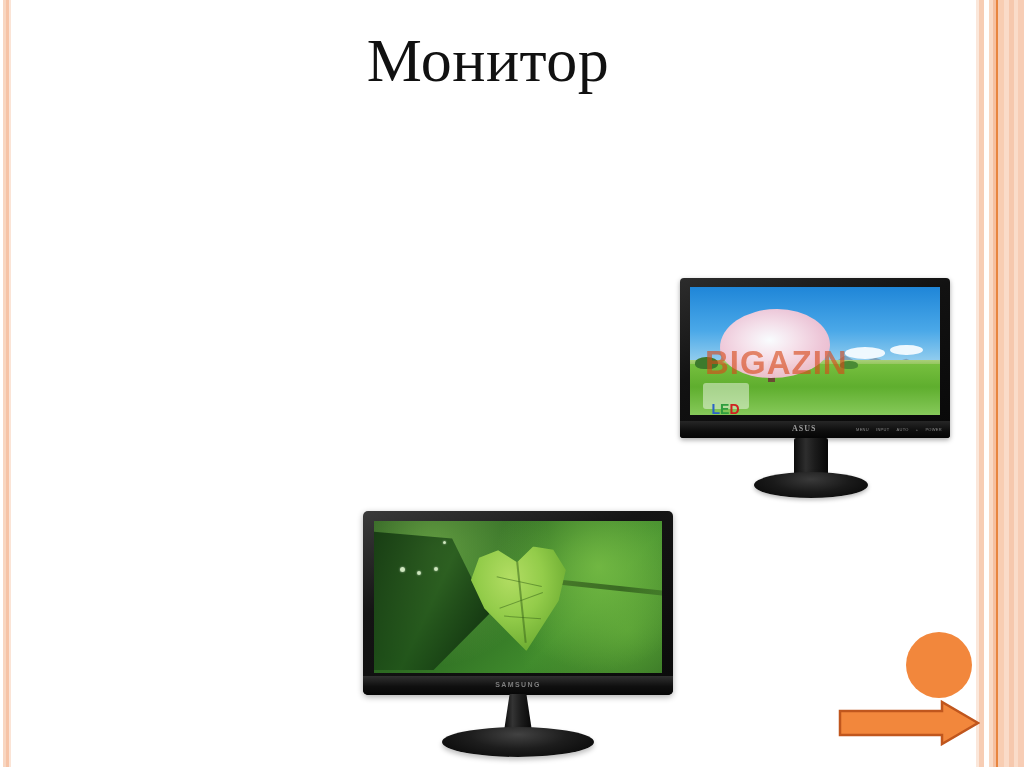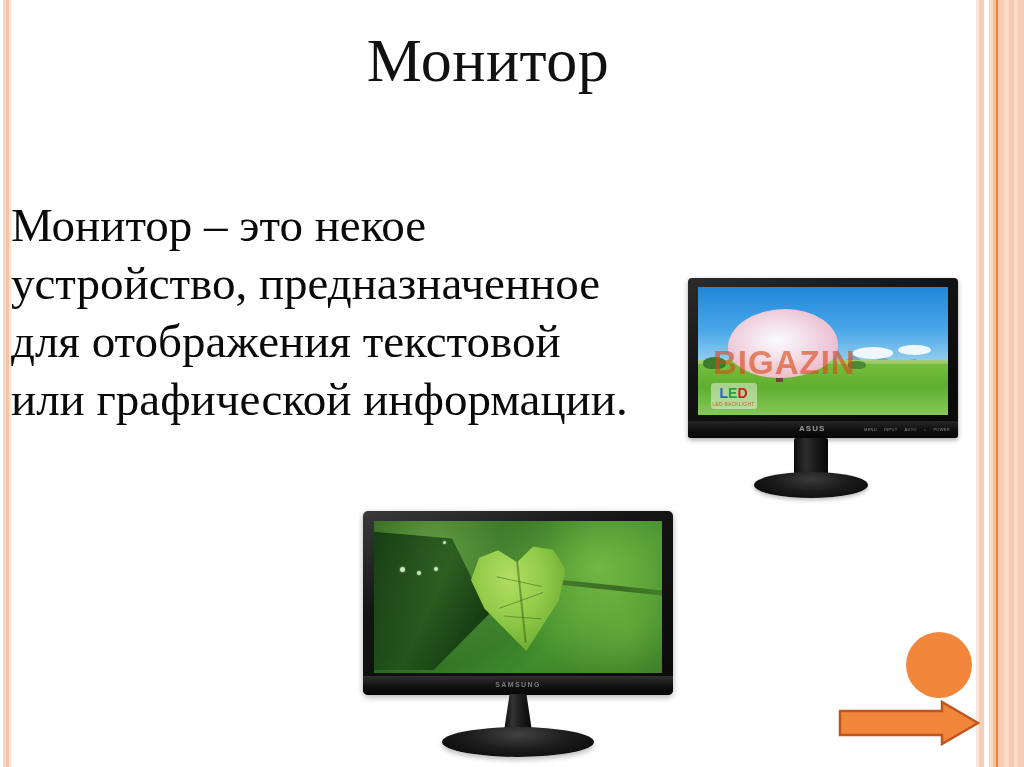--- a/index.html
+++ b/index.html
@@ -67,21 +67,21 @@
   
   #monitor-asus {
     position: absolute;
     left: 676px;
     top: 278px;
     width: 270px;
     height: 222px;
   }
   #asus-bezel {
     position: absolute;
-    left: 12px; top: 0;
+    left: 4px; top: 0;
     width: 270px;
     height: 160px;
     background: linear-gradient(160deg, #2c2c2c 0%, #121212 40%, #080808 100%);
     border-radius: 4px 4px 3px 3px;
     box-shadow: 0 2px 5px rgba(0,0,0,0.35);
   }
   #asus-screen {
     position: absolute;
     left: 10px;
     top: 9px;
@@ -155,21 +155,21 @@
   #asus-led-badge {
     position: absolute;
     left: 5%;
     bottom: 5%;
     width: 46px;
     height: 26px;
     background: rgba(255,255,255,0.45);
     border-radius: 3px;
     text-align: center;
     line-height: 1;
-    padding-top: 2px;
+    padding-top: 18px;
     box-sizing: border-box;
   }
   #asus-led-badge .led-letters {
     font-family: "Liberation Sans", "DejaVu Sans", sans-serif;
     font-size: 14px;
     font-weight: 700;
     letter-spacing: 0px;
   }
   #asus-led-badge .led-l { color: #2a62c9; }
   #asus-led-badge .led-e { color: #2f9e3f; }
@@ -189,21 +189,21 @@
     width: 270px;
     height: 17px;
     background: linear-gradient(180deg, #262626 0%, #0d0d0d 60%, #050505 100%);
     border-radius: 0 0 3px 3px;
   }
   #asus-logo {
     position: absolute;
     left: 46%;
     top: 3px;
     transform: translateX(-50%);
-    font-family: Liberation Sans, sans-serif;
+    font-family: Liberation Serif, serif;
     font-size: 8px;
     font-weight: 700;
     letter-spacing: 1px;
     color: #9a9a9a;
   }
   .asus-btn-row {
     position: absolute;
     right: 8px;
     top: 6px;
     display: flex;
@@ -399,21 +399,20 @@
       <div class="stripe" style="left: 20px; width: 2px; background: rgb(232, 133, 63);"></div>
       <div class="stripe" style="left: 22px; width: 6px; background: rgb(248, 205, 178);"></div>
       <div class="stripe" style="left: 28px; width: 5px; background: rgb(250, 219, 200);"></div>
       <div class="stripe" style="left: 33px; width: 5px; background: rgb(246, 200, 173);"></div>
       <div class="stripe" style="left: 38px; width: 4px; background: rgb(250, 220, 201);"></div>
       <div class="stripe" style="left: 42px; width: 6px; background: rgb(247, 205, 181);"></div>
     </div>
 
   <div id="slide-title">Монитор</div>
 
-  <div id="body-text">Монитор – это некое устройство, предназначенное для отображения текстовой или графической информации.</div>
 
   <div id="monitor-asus">
 
     <div id="asus-bezel">
       <div id="asus-screen">
         <div class="wp-sky"></div>
         <div class="wp-mountains"></div>
         <div class="wp-cloud" style="left:62%; top:47%; width:16%; height:9%;"></div>
         <div class="wp-cloud" style="left:80%; top:45%; width:13%; height:8%;"></div>
         <div class="wp-grass-far"></div>

